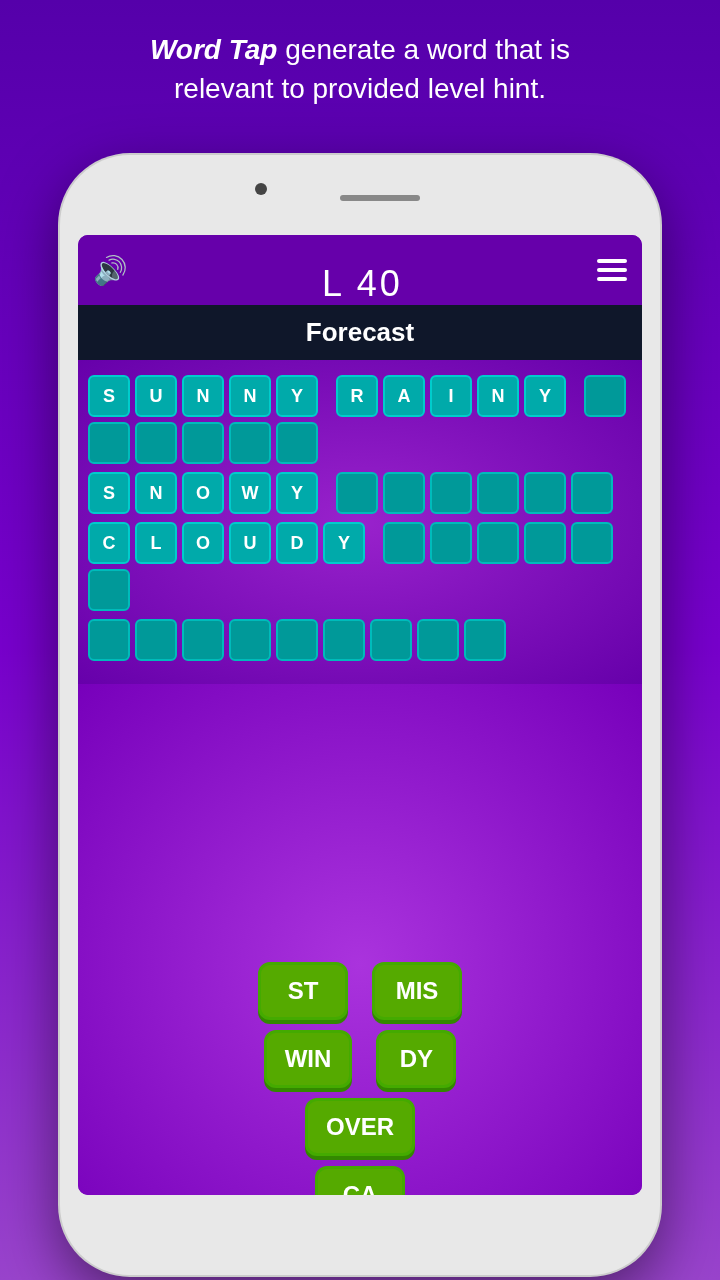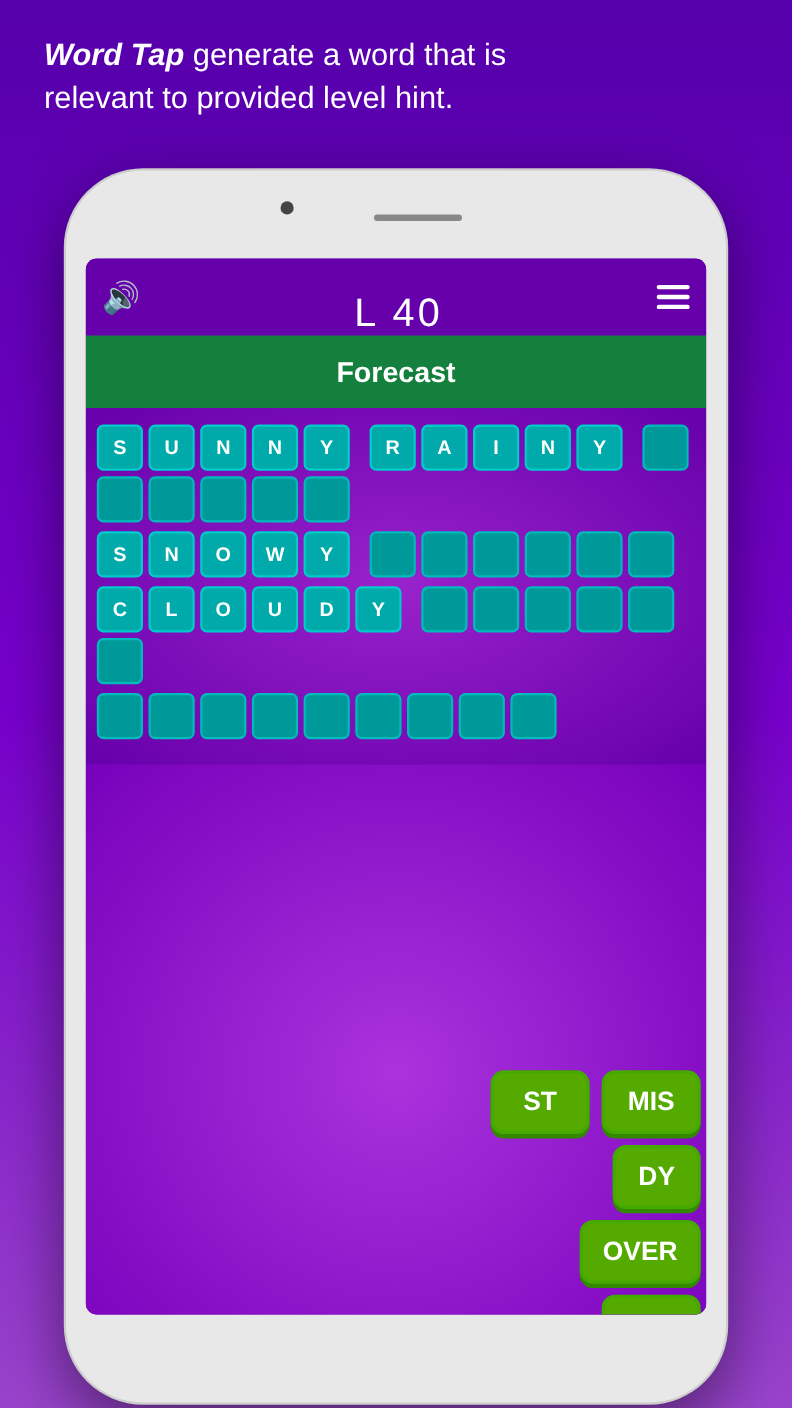--- a/index.html
+++ b/index.html
@@ -8,20 +8,21 @@
       width: 720px;
       height: 1280px;
       background: linear-gradient(180deg, #5500aa 0%, #7700cc 50%, #9944cc 100%);
       font-family: Arial, sans-serif;
       overflow: hidden;
       position: relative;
     }
 
     
     .header-text {
+      text-align: center;
       padding: 30px 40px 20px;
       color: white;
       font-size: 28px;
       line-height: 1.4;
     }
 
     .header-text .word-tap {
       font-weight: 900;
       font-style: italic;
       color: white;
@@ -106,22 +107,22 @@
       display: block;
       width: 30px;
       height: 4px;
       background: white;
       border-radius: 2px;
     }
 
     
     .category-banner {
       width: 100%;
-      height: 66px;
-      background: #15803d;
+      height: 55px;
+      background: #0f172a;
       display: flex;
       align-items: center;
       justify-content: center;
     }
 
     .category-text {
       color: white;
       font-size: 26px;
       font-weight: bold;
     }
@@ -177,22 +178,22 @@
     .word-buttons-area {
       position: absolute;
       bottom: 10px;
       left: 0;
       right: 0;
       padding: 0 5px;
     }
 
     .btn-row {
       display: flex;
-      justify-content: flex-end;
-      gap: 11px;
+      justify-content: center;
+      gap: 24px;
       margin-bottom: 10px;
     }
 
     .word-btn {
       background: #55aa00;
       border: 3px solid #44aa00;
       border-radius: 12px;
       color: white;
       font-size: 24px;
       font-weight: bold;
@@ -308,20 +309,21 @@
 
     <div class="game-play-area">
       <div class="word-buttons-area">
 
         <div class="btn-row">
           <button class="word-btn">ST</button>
           <button class="word-btn">MIS</button>
         </div>
 
         <div class="btn-row">
+          <button class="word-btn small">WIN</button>
           <button class="word-btn small">DY</button>
         </div>
 
         <div class="btn-row">
           <button class="word-btn wide">OVER</button>
         </div>
 
         <div class="btn-row">
           <button class="word-btn">CA</button>
         </div>

